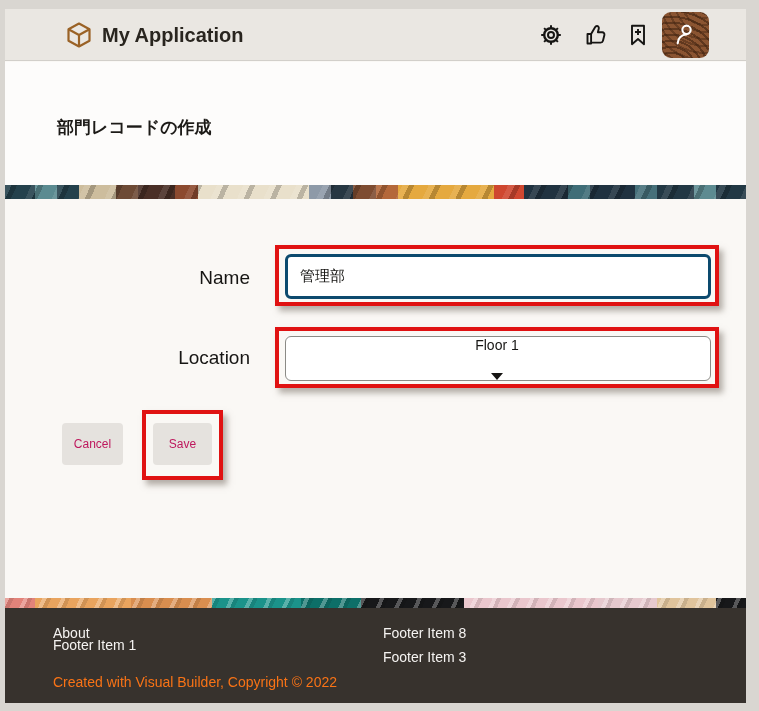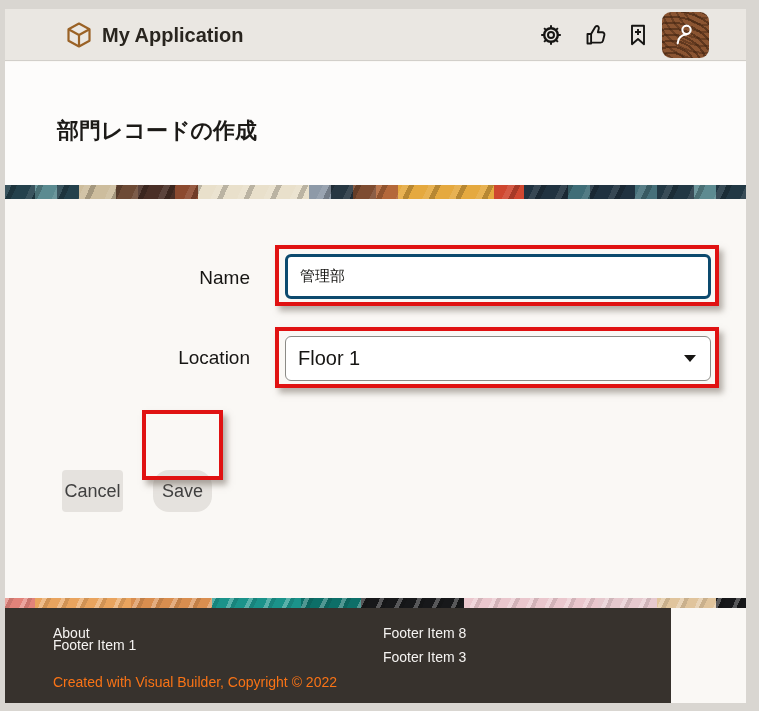--- a/index.html
+++ b/index.html
@@ -21,21 +21,21 @@
   .avatar { position:absolute; left:657px; top:3px; width:47px; height:46px;
             border-radius:9px; cursor:pointer; overflow:hidden;
             background:
               repeating-radial-gradient(circle at 20% 130%, rgba(60,32,14,0.55) 0 2px, rgba(0,0,0,0) 2px 6px),
               repeating-radial-gradient(circle at 90% -20%, rgba(60,32,14,0.4) 0 2px, rgba(0,0,0,0) 2px 7px),
               #8a5431; }
   .avatar svg { position:absolute; left:11px; top:10px; }
 
   
   .title-section { position:absolute; left:0; top:53px; width:741px; height:123px; background:#fdfcfb; }
-  .page-title { position:absolute; left:52px; top:54px; font-size:22px; font-weight:700; color:#1c1a17; }
+  .page-title { position:absolute; left:52px; top:54px; font-size:17px; font-weight:700; color:#1c1a17; }
 
   
   .strip-top { position:absolute; left:0; top:176px; width:741px; height:14px;
     background:
       repeating-linear-gradient(115deg, rgba(255,255,255,0.10) 0 6px, rgba(0,0,0,0.20) 6px 11px, rgba(0,0,0,0) 11px 24px),
       linear-gradient(90deg,
         #24414c 0 4%, #5b8b91 4% 7%, #24414c 7% 10%, #cdbd9d 10% 15%,
         #6d4a35 15% 18%, #4a2f26 18% 23%, #8c4a2f 23% 26%, #e9e0cb 26% 41%,
         #8e9aa8 41% 44%, #273742 44% 47%, #7e4c31 47% 50%, #b4683a 50% 53%,
         #e5a93f 53% 66%, #cf4730 66% 70%, #203240 70% 76%, #3f6d77 76% 79%,
@@ -59,33 +59,33 @@
   .red-location { left:270px; top:318px; width:444px; height:61px; }
   .red-save { left:137px; top:401px; width:81px; height:70px; }
 
   .text-input { position:absolute; left:280px; top:245px; width:426px; height:45px;
                 border:3px solid #0c4a6e; border-radius:6px; background:#fff;
                 font-size:15px; padding:0 12px; color:#161513;
                 font-family:"Liberation Sans","DejaVu Sans",sans-serif; }
   .select-box { position:absolute; left:280px; top:327px; width:426px; height:45px;
                 border:1px solid #8b8a86; border-radius:6px; background:#fff;
                 display:flex; align-items:center; padding:0 14px 0 12px;
-                font-size:20px; cursor:pointer; }
+                font-size:14px; cursor:pointer;flex-direction:column; }
   .select-box .sel-text { flex:1; }
   .caret { width:0; height:0; border-left:6px solid transparent; border-right:6px solid transparent;
            border-top:7px solid #161513; }
 
   .btn { position:absolute; height:42px; border:none; border-radius:4px; background:#e5e2de;
-         font-size:18px; color:#404040; cursor:pointer;
-         font-family:"Liberation Sans","DejaVu Sans",sans-serif;margin-top:47px; }
+         font-size:12px; color:#be185d; cursor:pointer;
+         font-family:"Liberation Sans","DejaVu Sans",sans-serif; }
   .btn-cancel { left:57px; top:414px; width:61px; }
-  .btn-save { left:148px; top:414px; width:59px;border-radius:16px; }
+  .btn-save { left:148px; top:414px; width:59px; }
 
   
-  .footer { position:absolute; left:0; top:599px; width:666px; height:95px; background:#37322d;text-align:center; }
+  .footer { position:absolute; left:0; top:599px; width:741px; height:95px; background:#37322d;text-align:center; }
   .flink { position:absolute; font-size:14px; color:#f5f3f1; cursor:pointer; height:16px; line-height:16px; }
   .f-about { left:48px; top:17px; } .f-item1 { left:48px; top:29px; }
   .f-item2 { left:378px; top:17px; } .f-item3 { left:378px; top:41px; }
   .f-copy { position:absolute; left:48px; top:66px; font-size:14px; color:#f97316; }
 </style>
 </head>
 <body>
 
 <div class="frame">
   <div class="app">

